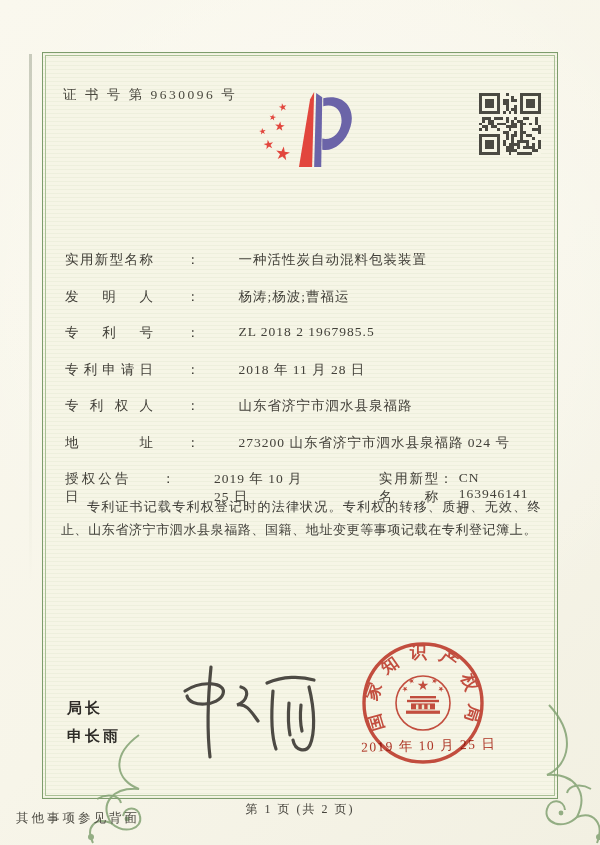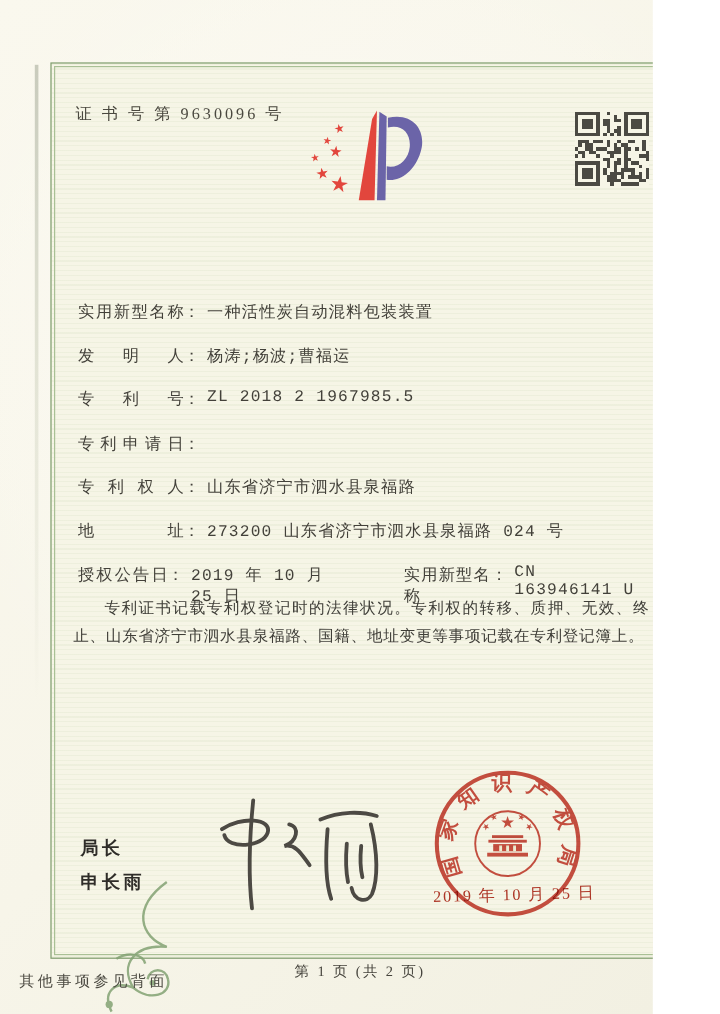--- a/index.html
+++ b/index.html
@@ -1,17 +1,17 @@
 <!DOCTYPE html>
 <html><head>
 <meta charset="utf-8">
 <style>
   html,body{margin:0;padding:0;}
   .page{
-    position:relative;width:544px;height:845px;overflow:hidden;
+    position:relative;width:600px;height:845px;overflow:hidden;
     background:
       radial-gradient(circle at 55% 35%, rgba(255,255,252,.55), rgba(0,0,0,0) 60%),
       linear-gradient(135deg,#faf8ee 0%,#f7f5e9 55%,#f2f0e2 100%);
     font-family:"Liberation Serif", serif;
     color:#43413a;
   }
   .scan-edge{position:absolute;left:29px;top:54px;width:3px;height:530px;
     background:linear-gradient(180deg,#8d9480,#c3c8b2 45%,rgba(0,0,0,0));opacity:.45;}
   .frame{
     position:absolute;left:42px;top:52px;width:514px;height:745px;
@@ -20,24 +20,24 @@
       repeating-linear-gradient(180deg, rgba(163,188,138,.10) 0px, rgba(163,188,138,.10) 1px, rgba(0,0,0,0) 1px, rgba(0,0,0,0) 4px),
       #f6f5e6;
   }
   .frame::before{content:"";position:absolute;inset:2px;border:1px solid #a9c095;pointer-events:none;}
   .cert-no{position:absolute;left:20px;top:33px;font-size:13.5px;letter-spacing:2.5px;color:#4a483f;}
   .logo{position:absolute;left:208px;top:33px;width:102px;height:86px;}
   .qr{position:absolute;left:436px;top:40px;width:62px;height:62px;}
   .title{position:absolute;left:0;top:126px;width:100%;margin:0;text-align:center;
     font-size:33px;font-weight:bold;letter-spacing:10px;color:#2e2c28;}
   .fields{position:absolute;left:22px;top:198px;width:470px;}
-  .row{display:flex;align-items:flex-start;height:36.5px;font-size:13.5px;color:#43413a;}
+  .row{display:flex;align-items:flex-start;height:36.5px;font-size:13.5px;color:#43413a;gap:33px;}
   .lbl{display:inline-block;width:88px;text-align:justify;text-align-last:justify;letter-spacing:0;}
   .colon{margin-right:6px;}
-  .val{letter-spacing:1px;font-family:Liberation Mono, monospace;}
+  .val{letter-spacing:1px;}
   .grant-group{margin-left:40px;display:flex;}
   .grant-group .lbl{width:auto;letter-spacing:1px;}
   .paras{position:absolute;left:18px;top:442px;width:480px;font-size:13px;line-height:1.78;
     letter-spacing:.6px;color:#3f3e38;text-align:justify;}
   .paras p{margin:0;text-indent:2em;}
   .issuer{position:absolute;left:24px;top:647px;font-family:"Liberation Sans",sans-serif;
     font-size:15px;font-weight:600;color:#2f2d29;letter-spacing:3px;line-height:1;}
   .issuer div{margin-bottom:13px;}
   .signature{position:absolute;left:106px;top:606px;width:180px;height:105px;}
   .seal{position:absolute;left:310px;top:586px;width:140px;height:140px;opacity:.88;mix-blend-mode:multiply;}
@@ -228,20 +228,21 @@
           <span class="val">杨涛;杨波;曹福运</span>
       </div>
       <div class="row">
         <span class="lbl">专利号</span>
           <span class="colon">：</span>
           <span class="val">ZL 2018 2 1967985.5</span>
       </div>
       <div class="row">
         <span class="lbl">专利申请日</span>
           <span class="colon">：</span>
+          <span class="val">2018 年 11 月 28 日</span>
       </div>
       <div class="row">
         <span class="lbl">专利权人</span>
           <span class="colon">：</span>
           <span class="val">山东省济宁市泗水县泉福路</span>
       </div>
       <div class="row">
         <span class="lbl">地址</span>
           <span class="colon">：</span>
           <span class="val">273200 山东省济宁市泗水县泉福路 024 号</span>

